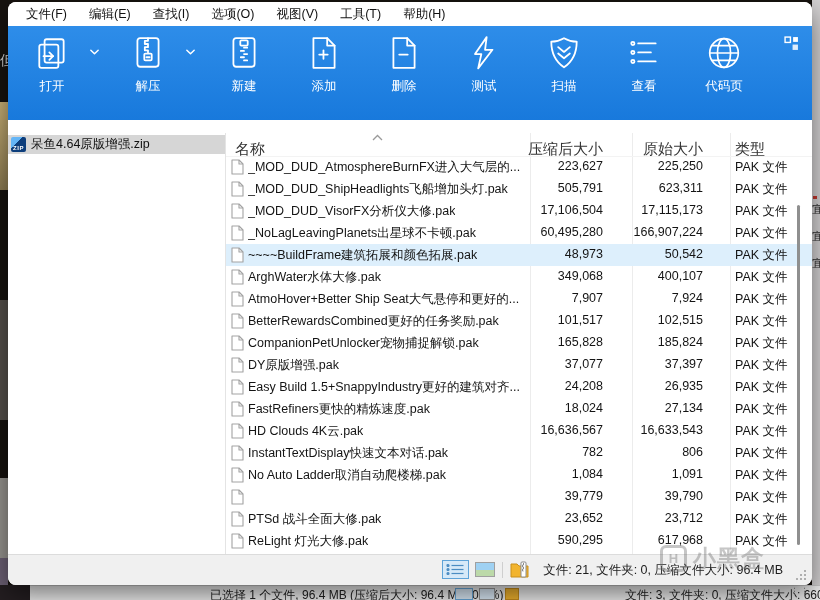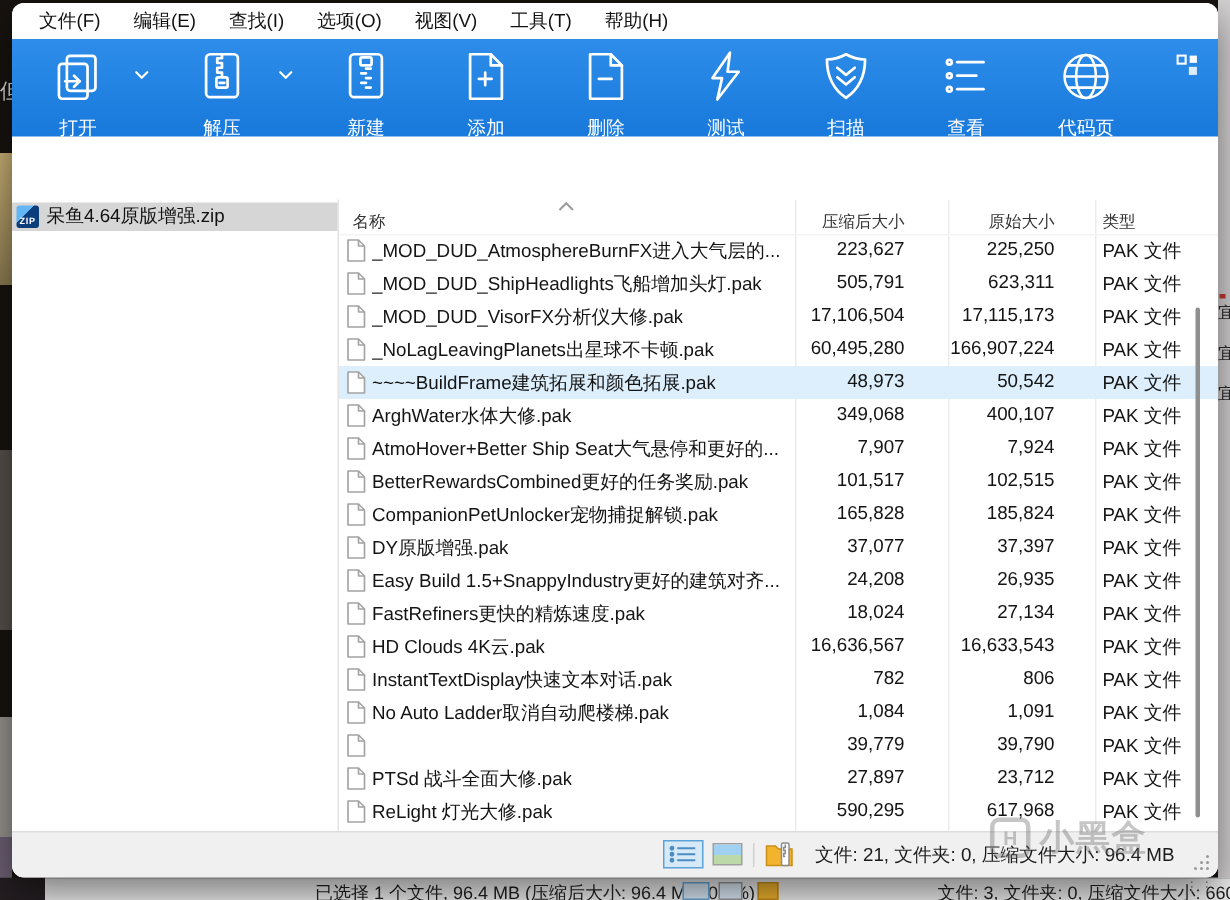--- a/index.html
+++ b/index.html
@@ -35,42 +35,42 @@
   .titlebar{height:26px;background:#a29186;display:flex;align-items:center;padding-left:12px}
   .app-icon{width:15px;height:15px;border-radius:50%;background:#1e88e5;display:flex;align-items:center;justify-content:center;flex:0 0 auto}
   .app-icon svg{width:9px;height:9px}
   .titlebar .title{font-size:12.5px;color:#151515;margin-left:9px;white-space:nowrap}
   .controls{margin-left:auto;display:flex;height:26px}
   .ctrl{width:44px;display:flex;align-items:center;justify-content:center;font-size:12px;color:#1d1d1d}
 
   .menubar{height:24px;background:#fff;display:flex;align-items:center;padding-left:7px}
   .menu-item{font-size:12.5px;color:#111;padding:0 11px;line-height:24px}
 
-  .toolbar{height:65px;background:linear-gradient(180deg,#2e8de9,#1879dc);position:relative;
-           display:flex;align-items:center;padding:9px 0 0 14px;box-sizing:border-box}
+  .toolbar{height:94px;background:linear-gradient(180deg,#2e8de9,#1879dc);position:relative;
+           display:flex;align-items:flex-start;padding:9px 0 0 14px;box-sizing:border-box}
   .tbtn{width:60px;display:flex;flex-direction:column;align-items:center;row-gap:3px;color:#fff;flex:0 0 auto}
   .tbtn svg{width:36px;height:36px}
   .tlabel{font-size:12.5px;white-space:nowrap}
   .tchev{width:24px;margin-top:13px;display:flex;justify-content:center;flex:0 0 auto}
   .tchev svg{width:11px;height:8px}
   .tb-gap{width:12px;flex:0 0 auto}
   .grid-btn{position:absolute;right:13px;top:10px;width:15px;height:15px}
   .grid-btn svg{width:15px;height:15px}
 
   .content{position:absolute;top:131px;left:0;right:0;bottom:30px;display:flex;background:#fff}
   .sidebar{width:218px;flex:0 0 auto;border-right:1px solid #e4e4e4;box-sizing:border-box;padding-top:2px}
   .tree-item{height:19px;display:flex;align-items:center;gap:5px;padding:0 3px;background:#d6d6d6;font-size:12.5px;color:#111}
   .zip-ic{width:15px;height:15px;border-radius:2px;background:linear-gradient(135deg,#64b5f6 0 38%,#0d3e7c 38%);
           display:flex;align-items:flex-end;justify-content:center;flex:0 0 auto}
   .zip-ic b{color:#fff;font-size:6px;line-height:7px;font-weight:bold;letter-spacing:.5px}
 
   .list{position:relative;flex:1;overflow:hidden;font-size:12.5px}
   .colsep{position:absolute;top:0;bottom:0;width:1px;background:#ececec}
   .sort-caret{position:absolute;left:146px;top:1px;width:11px;height:7px}
-  .hdr{position:absolute;top:0;left:0;right:0;height:23px;font-size:11px;color:#333;border-bottom:1px solid #f3f3f3}
+  .hdr{position:absolute;top:0;left:0;right:0;height:23px;font-size:15px;color:#333;border-bottom:1px solid #f3f3f3}
   .hdr .h-name{position:absolute;left:9px;top:7px}
   .hdr .h-packed{position:absolute;right:209px;top:7px}   
   .hdr .h-orig{position:absolute;right:109px;top:7px}     
   .hdr .h-type{position:absolute;left:509px;top:7px}
   #list-rows{position:absolute;top:23px;left:0;right:0}
   .row{position:relative;height:22px;color:#141414}
   .row.sel{background:#ddeffc}
   .row .ric{position:absolute;left:5px;top:3px;width:13px;height:16px}
   .row .rname{position:absolute;left:22px;top:3px;max-width:278px;white-space:nowrap;overflow:hidden}
   .row .rpacked{position:absolute;right:209px;top:3px}
@@ -426,21 +426,21 @@
             <span class="rpacked">39,779</span>
             <span class="rorig">39,790</span>
             <span class="rtype">PAK 文件</span>
           </div>
           <div class="row">
             <span class="ric"><svg viewBox="0 0 13 16">
                 <path d="M1 1h7l4 4v10H1z" fill="#fff" stroke="#a3a3a3" stroke-width="1.1" stroke-linejoin="round"></path>
                 <path d="M8 1v4h4" fill="none" stroke="#a3a3a3" stroke-width="1.1" stroke-linejoin="round"></path>
               </svg></span>
             <span class="rname">PTSd 战斗全面大修.pak</span>
-            <span class="rpacked">27,897</span>
+            <span class="rpacked">23,652</span>
             <span class="rorig">23,712</span>
             <span class="rtype">PAK 文件</span>
           </div>
           <div class="row">
             <span class="ric"><svg viewBox="0 0 13 16">
                 <path d="M1 1h7l4 4v10H1z" fill="#fff" stroke="#a3a3a3" stroke-width="1.1" stroke-linejoin="round"></path>
                 <path d="M8 1v4h4" fill="none" stroke="#a3a3a3" stroke-width="1.1" stroke-linejoin="round"></path>
               </svg></span>
             <span class="rname">ReLight 灯光大修.pak</span>
             <span class="rpacked">590,295</span>

